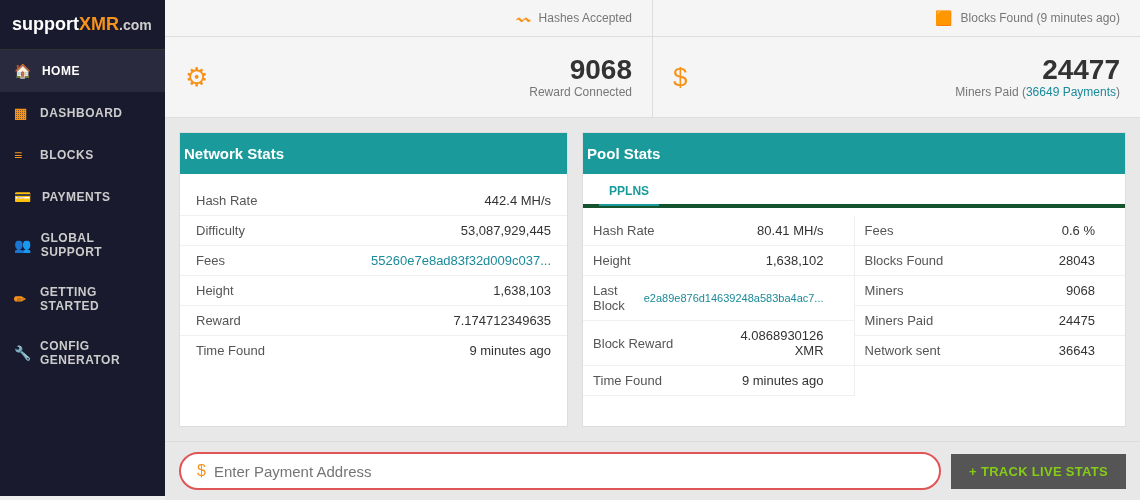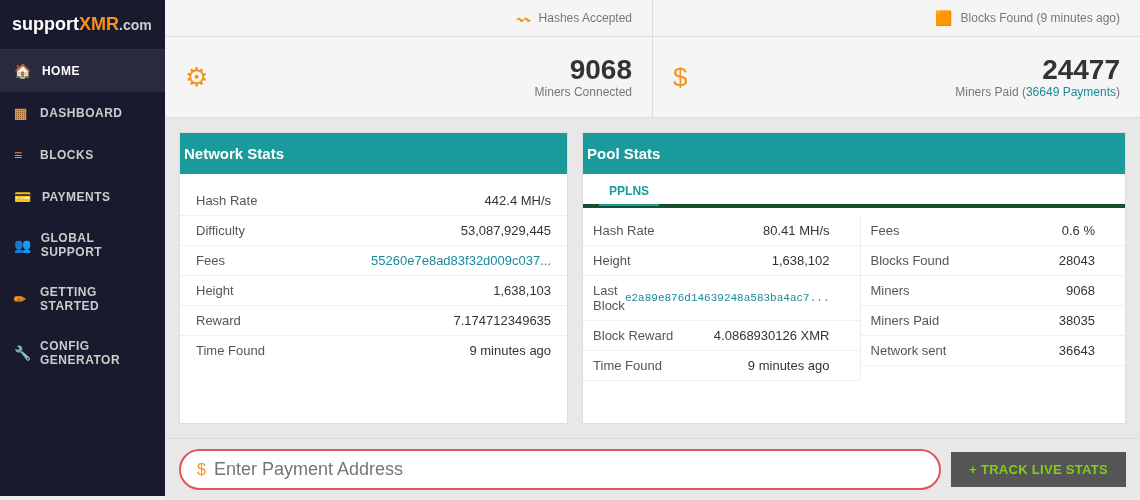--- a/index.html
+++ b/index.html
@@ -146,21 +146,21 @@
     .pool-flat-row {
       display: flex;
       padding: 7px 10px;
       border-bottom: 1px solid #f0f0f0;
       font-size: 13px;
       justify-content: space-between;
       align-items: center;
     }
     .pool-flat-row .left { color: #555; flex: 1; }
     .pool-flat-row .mid { color: #333; flex: 1; text-align: right; padding-right: 20px; }
-    .pool-flat-row .mid.link { color: #1a8a9a; font-size: 11px; font-family: Liberation Mono, monospace; }
+    .pool-flat-row .mid.link { color: #1a8a9a; font-size: 11px; }
 
     
     .bottom-bar {
       display: flex;
       align-items: center;
       background: #e8e8e8;
       padding: 10px 14px;
       border-top: 1px solid #ddd;
       gap: 10px;
     }
@@ -172,21 +172,21 @@
       border: 2px solid #e05555;
       border-radius: 25px;
       padding: 8px 16px;
       gap: 8px;
     }
     .payment-input-wrapper .pay-icon { color: #f7931a; font-size: 16px; }
     .payment-input-wrapper input {
       border: none;
       outline: none;
       flex: 1;
-      font-size: 18px;
+      font-size: 15px;
       color: #999;
       background: transparent;
     }
     .track-btn {
       background: #555;
       color: #84cc16;
       border: none;
       padding: 10px 18px;
       font-size: 13px;
       font-weight: bold;
@@ -265,21 +265,21 @@
       <span class="ts-icon">🟧</span>
       <span>Blocks Found (9 minutes ago)</span>
     </div>
   </div>
 
   <div class="stats-row">
     <div class="stat-card">
       <span class="stat-icon">⚙</span>
       <div class="stat-info">
         <span class="stat-number">9068</span>
-        <span class="stat-label">Miners Connected</span>
+        <span class="stat-label">Reward Connected</span>
       </div>
     </div>
     <div class="stat-card">
       <span class="stat-icon">$</span>
       <div class="stat-info">
         <span class="stat-number">24477</span>
         <span class="stat-label">
           <span>Miners Paid (</span><a>36649 Payments</a><span>)</span>
         </span>
       </div>
@@ -364,21 +364,21 @@
             <div class="pool-flat-row">
               <span class="left">Blocks Found</span>
               <span class="mid">28043</span>
             </div>
             <div class="pool-flat-row">
               <span class="left">Miners</span>
               <span class="mid">9068</span>
             </div>
             <div class="pool-flat-row">
               <span class="left">Miners Paid</span>
-              <span class="mid">38035</span>
+              <span class="mid">24475</span>
             </div>
             <div class="pool-flat-row">
               <span class="left">Network sent</span>
               <span class="mid">36643</span>
             </div>
           </div>
         </div>
       </div>
     </div>
 

